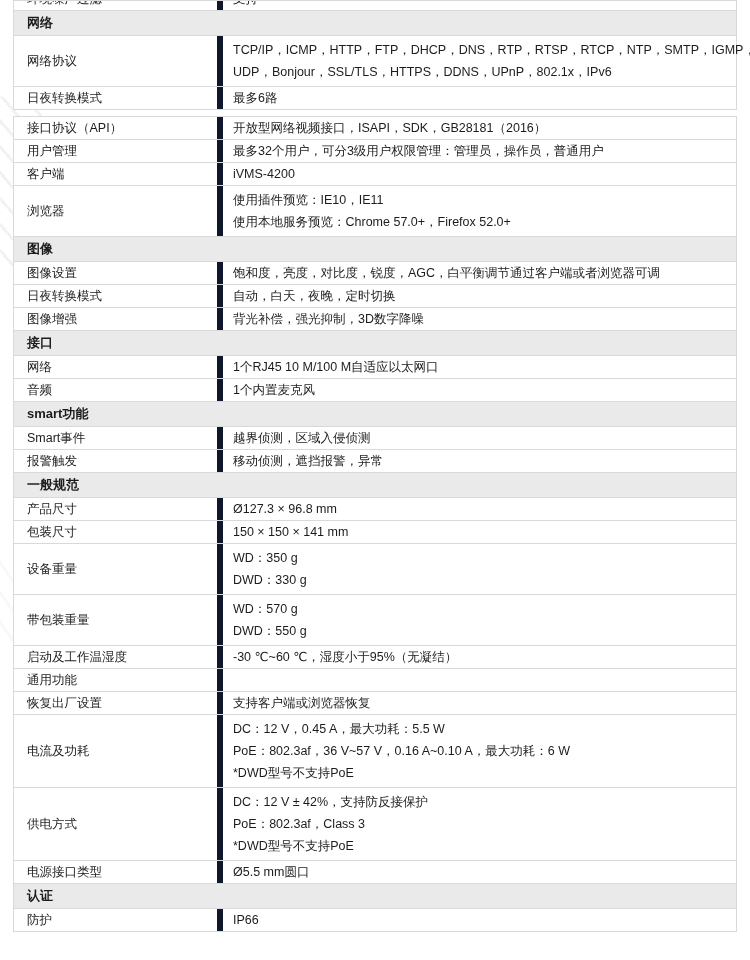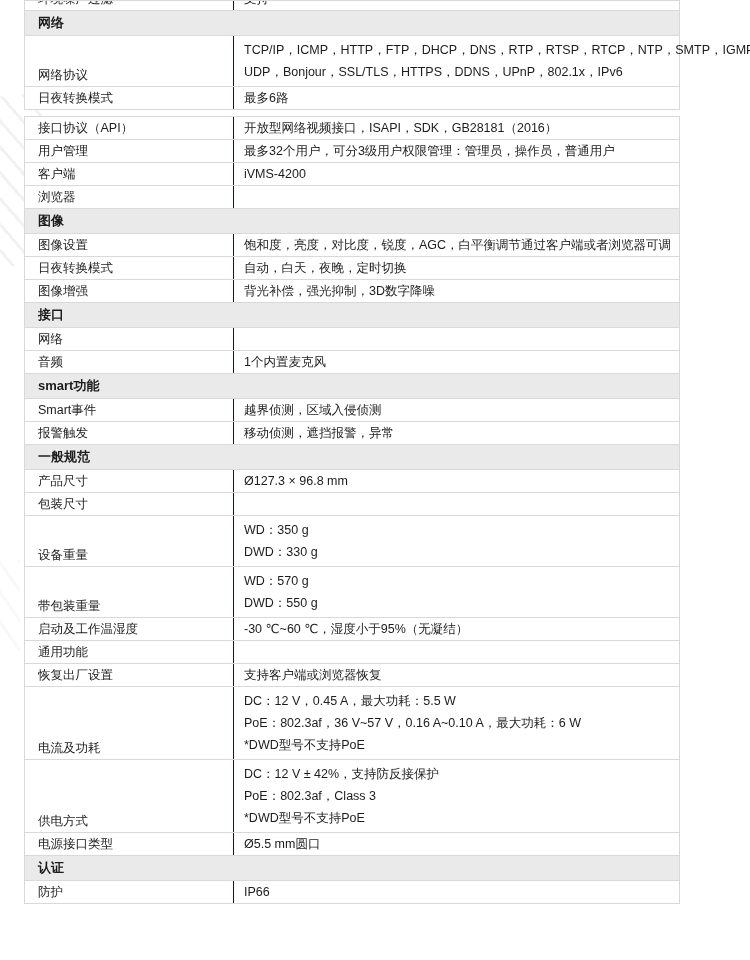--- a/index.html
+++ b/index.html
@@ -10,44 +10,44 @@
     -webkit-font-smoothing:antialiased;
   }
   .watermark{
     position:absolute;pointer-events:none;z-index:0;
     background:repeating-linear-gradient(55deg,transparent 0 14px,rgba(0,0,0,0.05) 14px 17px);
   }
   .wm1{left:-14px;top:95px;width:72px;height:170px;transform:rotate(-6deg);}
   .wm2{left:-20px;top:560px;width:40px;height:90px;opacity:.5;}
   #spec-table{
     position:relative;z-index:1;
-    margin:0 24px;width:656px;box-sizing:border-box;
+    margin:0 13px;width:724px;box-sizing:border-box;
     font-size:12.5px;line-height:22px;
   }
   .block{
     border:1px solid #d9d9d9;border-bottom:none;
     box-sizing:border-box;background:#fff;
   }
   .gap{height:6px;}
   .sec-header{
     background:#eaeaea;
     border-bottom:1px solid #d9d9d9;
     height:24px;line-height:24px;
     font-weight:bold;font-size:13px;
     padding-left:13px;
   }
   .row{
     display:flex;align-items:stretch;
     border-bottom:1px solid #d9d9d9;
   }
   .cell-label{
     width:209px;flex:0 0 209px;box-sizing:border-box;
-    border-right:1px solid #0f172a;
+    border-right:6px solid #0f172a;
     padding-left:13px;
-    display:flex;align-items:flex-end;
+    display:flex;align-items:center;
   }
   .cell-value{
     flex:1;box-sizing:border-box;
     padding-left:10px;padding-right:6px;
     display:flex;flex-direction:column;justify-content:center;
   }
   .row.multi .cell-value{padding-top:3px;padding-bottom:3px;}
   .vline{display:block;height:22px;line-height:22px;white-space:nowrap;overflow:hidden;}
   
   .row-partial{height:9px;overflow:hidden;position:relative;}
@@ -112,20 +112,24 @@
           <span class="vline">客户端</span>
         </div>
         <div class="cell-value">
           <span class="vline">iVMS-4200</span>
         </div>
       </div>
       <div class="row multi">
         <div class="cell-label">
           <span class="vline">浏览器</span>
         </div>
+        <div class="cell-value">
+          <span class="vline">使用插件预览：IE10，IE11</span>
+          <span class="vline">使用本地服务预览：Chrome 57.0+，Firefox 52.0+</span>
+        </div>
       </div>
       <div class="sec-header">图像</div>
       <div class="row">
         <div class="cell-label">
           <span class="vline">图像设置</span>
         </div>
         <div class="cell-value">
           <span class="vline">饱和度，亮度，对比度，锐度，AGC，白平衡调节通过客户端或者浏览器可调</span>
         </div>
       </div>
@@ -143,20 +147,23 @@
         </div>
         <div class="cell-value">
           <span class="vline">背光补偿，强光抑制，3D数字降噪</span>
         </div>
       </div>
       <div class="sec-header">接口</div>
       <div class="row">
         <div class="cell-label">
           <span class="vline">网络</span>
         </div>
+        <div class="cell-value">
+          <span class="vline">1个RJ45 10 M/100 M自适应以太网口</span>
+        </div>
       </div>
       <div class="row">
         <div class="cell-label">
           <span class="vline">音频</span>
         </div>
         <div class="cell-value">
           <span class="vline">1个内置麦克风</span>
         </div>
       </div>
       <div class="sec-header">smart功能</div>
@@ -181,20 +188,23 @@
         <div class="cell-label">
           <span class="vline">产品尺寸</span>
         </div>
         <div class="cell-value">
           <span class="vline">Ø127.3 × 96.8 mm</span>
         </div>
       </div>
       <div class="row">
         <div class="cell-label">
           <span class="vline">包装尺寸</span>
+        </div>
+        <div class="cell-value">
+          <span class="vline">150 × 150 × 141 mm</span>
         </div>
       </div>
       <div class="row multi">
         <div class="cell-label">
           <span class="vline">设备重量</span>
         </div>
         <div class="cell-value">
           <span class="vline">WD：350 g</span>
           <span class="vline">DWD：330 g</span>
         </div>

